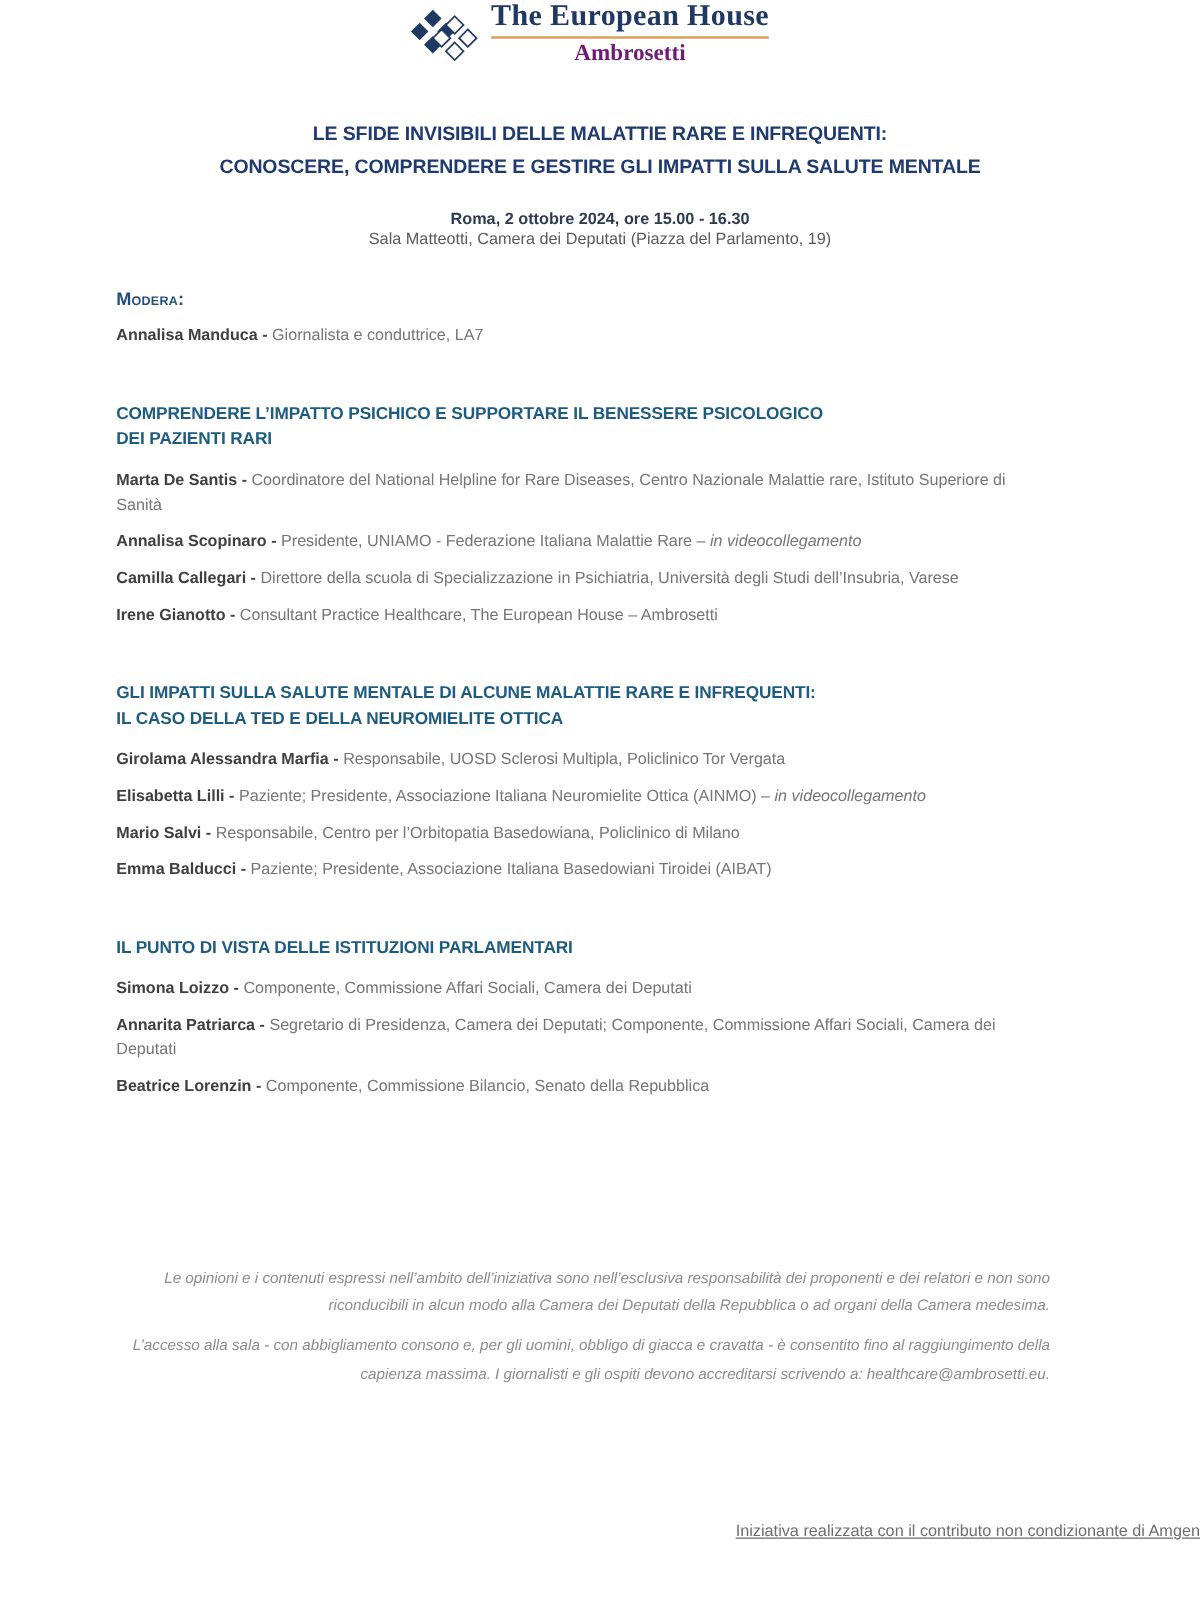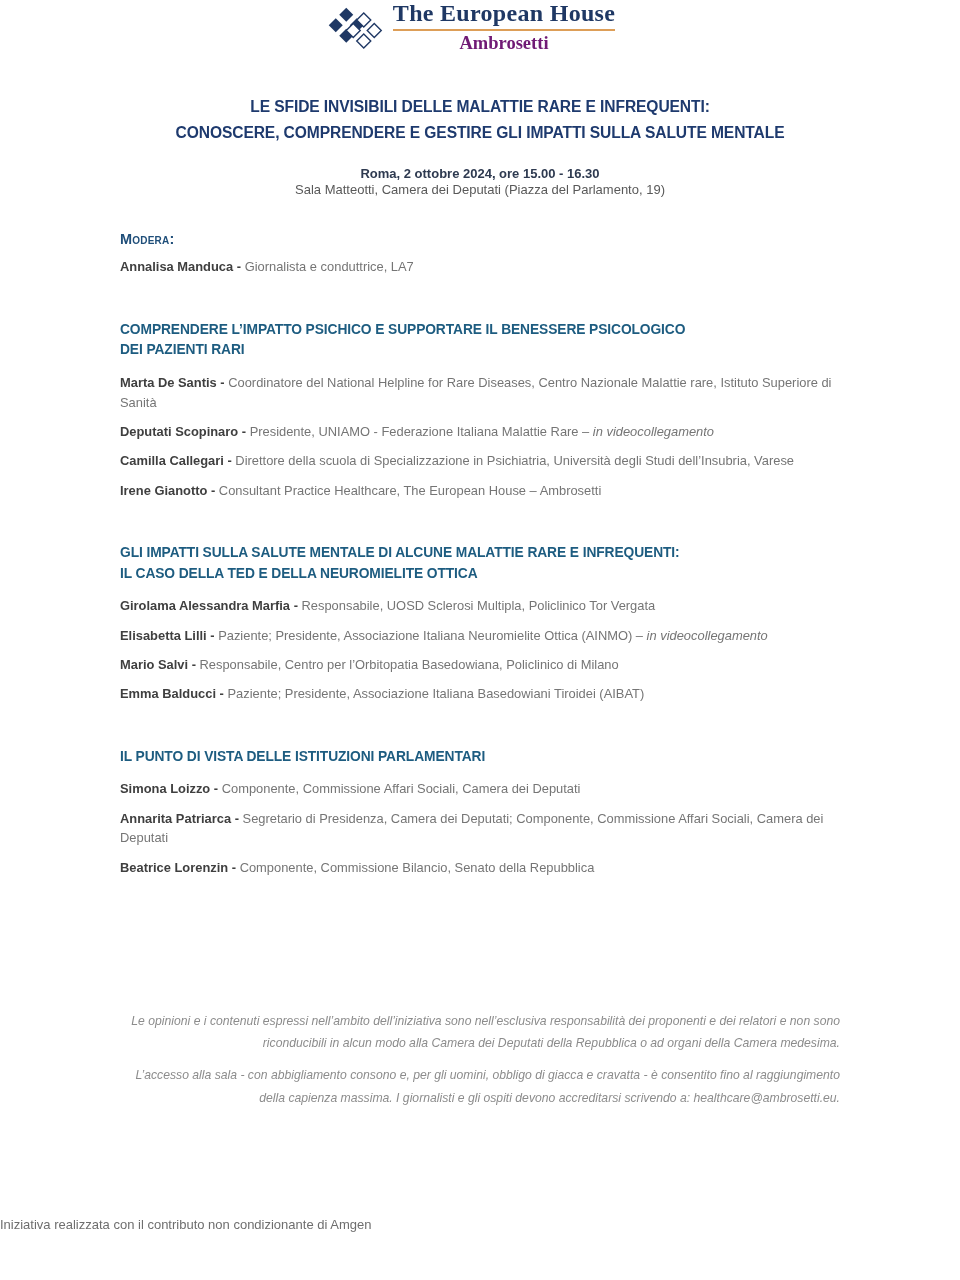--- a/index.html
+++ b/index.html
@@ -42,21 +42,21 @@
   .event-datetime {
     margin-top: 21px;
     font-size: 13px; font-weight: bold; color: #2e3a50;
   }
   .event-venue {
     margin-top: 1px;
     font-size: 13px; color: #595959;
   }
 
   
-  .content { padding: 0 120px 0 120px; text-align: left; }
+  .content { padding: 0 120px 0 93px; text-align: left; }
 
   .moderator-label {
     margin-top: 34px;
     font-variant: small-caps;
     font-weight: bold; font-size: 14.5px; color: #1f4e79;
     letter-spacing: 0.2px;
   }
   .speaker-row {
     margin-top: 10px; margin-bottom: 10px;
     font-size: 12.9px; color: #757575; line-height: 1.5;
@@ -74,23 +74,23 @@
 
   
   .footer-notes { margin-top: 133px; }
   .footer-note {
     font-style: italic;
     font-size: 12.2px; color: #8c8c8c; line-height: 1.85;
     margin-bottom: 9px;
     text-align: right;
   }
   .sponsor-line {
-    position: absolute; left: 0; right: 16px; bottom: 48px;
-    text-align: left;
-    font-size: 13px; color: #6e6e6e;
+    position: absolute; left: 0; right: 0; bottom: 48px;
+    text-align: right;
+    font-size: 13px; color: #6e6e6e; text-decoration: underline;
   }
 </style>
 </head>
 <body>
 
 <div class="page">
 
   <div class="header">
 
     <div class="logo">
@@ -129,21 +129,21 @@
       <span class="speaker-name">Annalisa Manduca</span><span class="speaker-sep"> - </span><span class="speaker-role">Giornalista e conduttrice, LA7</span>
     </div>
 
     <div class="section-heading">COMPRENDERE L’IMPATTO PSICHICO E SUPPORTARE IL BENESSERE PSICOLOGICO
 DEI PAZIENTI RARI</div>
 
     <div class="speaker-row">
       <span class="speaker-name">Marta De Santis</span><span class="speaker-sep"> - </span><span class="speaker-role">Coordinatore del National Helpline for Rare Diseases, Centro Nazionale Malattie rare, Istituto Superiore di Sanità</span>
     </div>
     <div class="speaker-row">
-      <span class="speaker-name">Deputati Scopinaro</span><span class="speaker-sep"> - </span><span class="speaker-role">Presidente, UNIAMO - Federazione Italiana Malattie Rare – </span><span class="role-italic">in videocollegamento</span>
+      <span class="speaker-name">Annalisa Scopinaro</span><span class="speaker-sep"> - </span><span class="speaker-role">Presidente, UNIAMO - Federazione Italiana Malattie Rare – </span><span class="role-italic">in videocollegamento</span>
     </div>
     <div class="speaker-row">
       <span class="speaker-name">Camilla Callegari</span><span class="speaker-sep"> - </span><span class="speaker-role">Direttore della scuola di Specializzazione in Psichiatria, Università degli Studi dell’Insubria, Varese</span>
     </div>
     <div class="speaker-row">
       <span class="speaker-name">Irene Gianotto</span><span class="speaker-sep"> - </span><span class="speaker-role">Consultant Practice Healthcare, The European House – Ambrosetti</span>
     </div>
 
     <div class="section-heading">GLI IMPATTI SULLA SALUTE MENTALE DI ALCUNE MALATTIE RARE E INFREQUENTI:
 IL CASO DELLA TED E DELLA NEUROMIELITE OTTICA</div>

